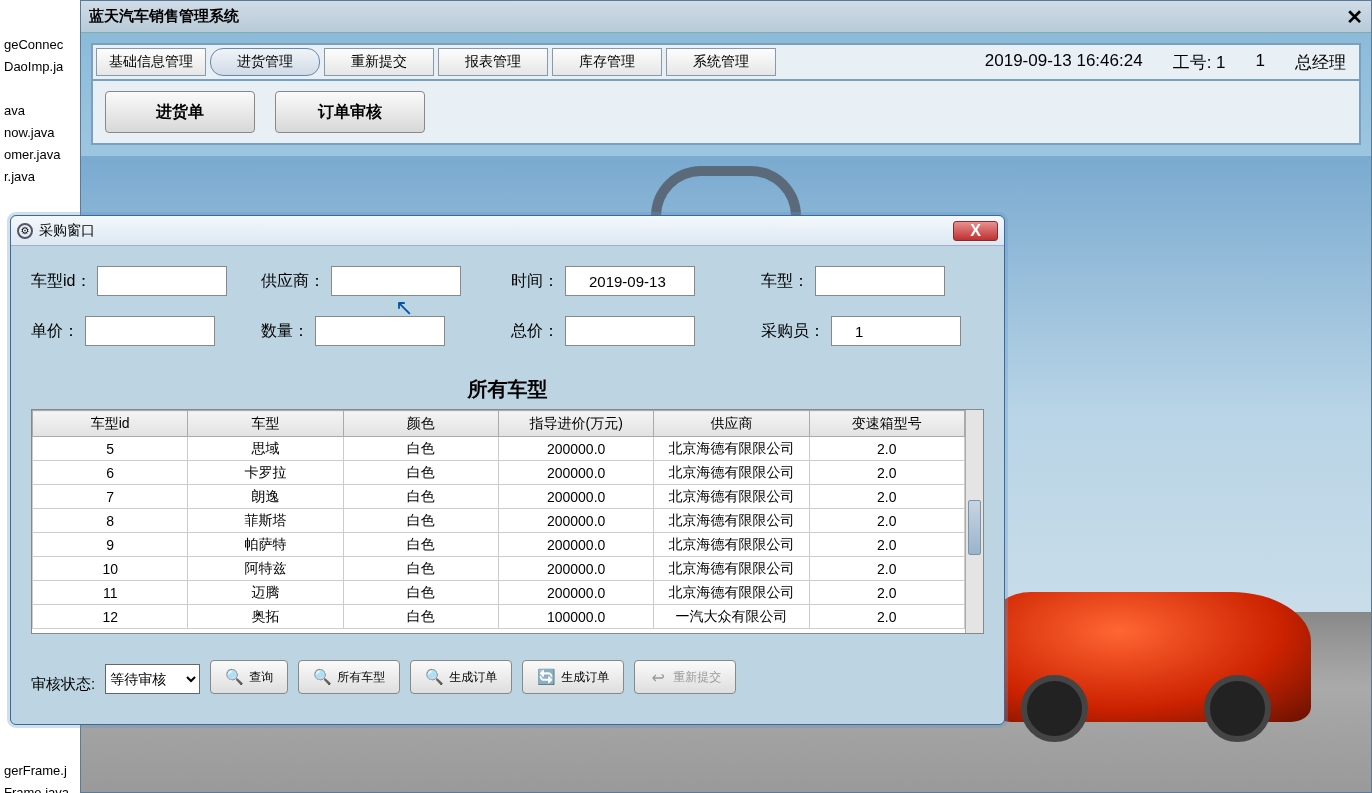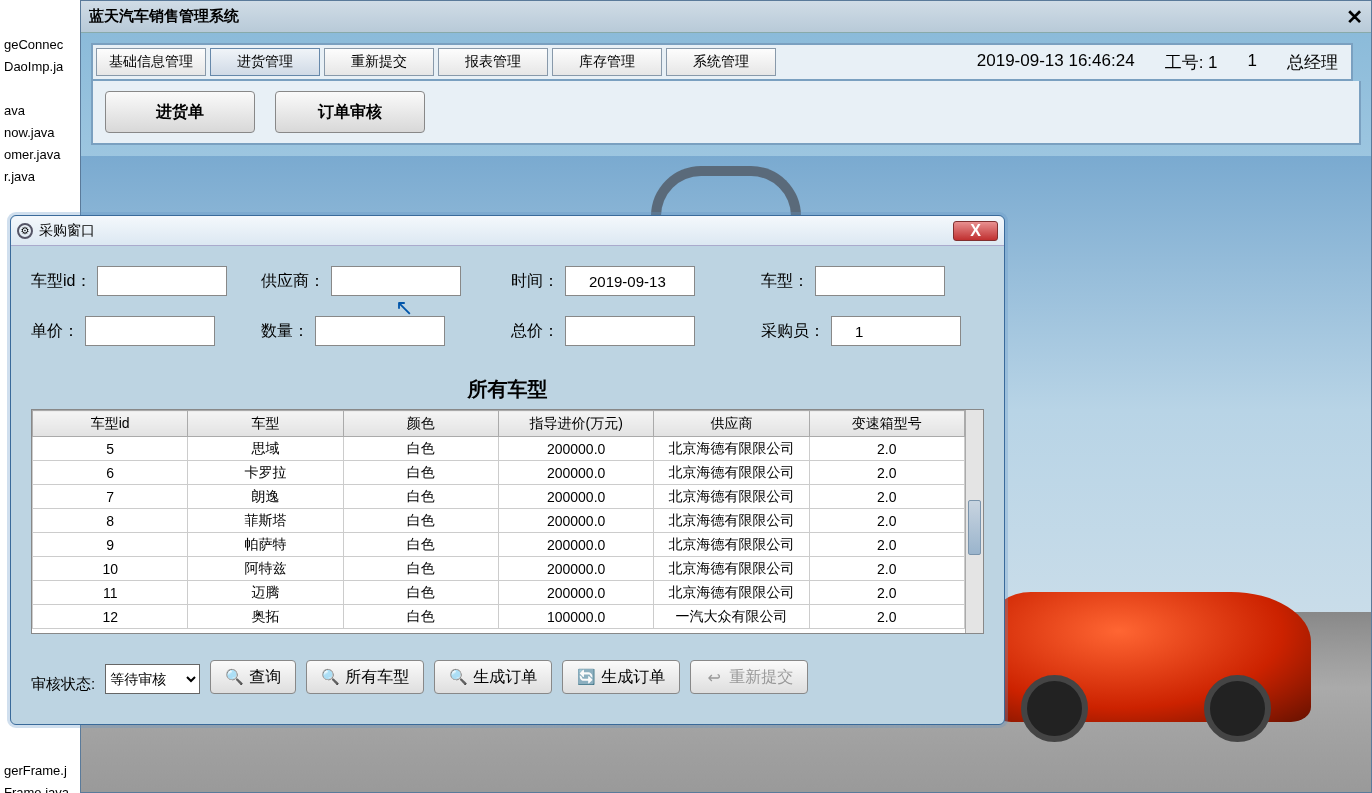--- a/index.html
+++ b/index.html
@@ -4,23 +4,23 @@
 <style>
 * { box-sizing: border-box; margin: 0; padding: 0; font-family: "Microsoft YaHei", SimSun, sans-serif; }
 body { width: 1372px; height: 793px; background: #fff; position: relative; overflow: hidden; }
 
 .bg-files { position: absolute; left: 0; top: 30px; width: 80px; padding: 4px; font-size: 13px; line-height: 22px; color: #000; }
 
 .main-window { position: absolute; left: 80px; top: 0; right: 0; bottom: 0; background: linear-gradient(to bottom, #87b8d8 0%, #a8cde4 30%, #e0ecf4 100%); border: 1px solid #5a7a9a; }
 .main-titlebar { height: 32px; background: linear-gradient(#d0dce6, #b8cad8); display: flex; align-items: center; padding: 0 8px; font-weight: bold; font-size: 15px; color: #000; border-bottom: 1px solid #8aa; }
 .main-titlebar .close-x { margin-left: auto; font-size: 20px; font-weight: bold; cursor: pointer; }
 
-.menu-row { margin: 10px 18px 0 10px; border: 2px solid #7aa0c0; background: #e8f0f6; display: flex; align-items: center; padding: 3px; }
+.menu-row { margin: 10px 10px 0 10px; border: 2px solid #7aa0c0; background: #e8f0f6; display: flex; align-items: center; padding: 3px; }
 .menu-btn { width: 110px; height: 28px; border: 1px solid #8899aa; background: linear-gradient(#fdfdfd, #e6e6e6); margin-right: 4px; font-size: 14px; color: #000; cursor: pointer; }
-.menu-btn.active { background: linear-gradient(#f0f4f8, #d0dae6); border-color: #6688aa; }
+.menu-btn.active { background: linear-gradient(#f0f4f8, #d0dae6); border-color: #6688aa; border-radius: 13px; }
 .menu-info { margin-left: auto; display: flex; gap: 30px; font-size: 17px; padding-right: 10px; }
 
 .sub-row { margin: 0 10px 10px 10px; border: 2px solid #7aa0c0; border-top: none; background: #e8f0f6; padding: 10px 12px; display: flex; gap: 20px; }
 .sub-btn { width: 150px; height: 42px; border: 1px solid #888; border-radius: 4px; background: linear-gradient(#fafafa, #d8d8d8); font-size: 16px; font-weight: bold; cursor: pointer; }
 
 .bg-image { position: absolute; left: 0; top: 155px; right: 0; bottom: 0; background: linear-gradient(to bottom, #7aaad0 0%, #b8d4e6 40%, #d8e4ec 100%); overflow: hidden; }
 .road { position: absolute; bottom: 0; left: 0; right: 0; height: 180px; background: linear-gradient(to bottom, #888 0%, #aaa 50%, #999 100%); transform: perspective(400px) rotateX(45deg); transform-origin: top center; }
 .car { position: absolute; right: 60px; bottom: 70px; width: 320px; height: 130px; background: radial-gradient(ellipse at 40% 30%, #ff6633, #cc2200 60%, #661100); border-radius: 40px 80px 20px 20px / 30px 50px 15px 15px; }
 .car::before, .car::after { content: ""; position: absolute; width: 55px; height: 55px; background: #222; border-radius: 50%; bottom: -20px; border: 6px solid #444; }
 .car::before { left: 30px; } .car::after { right: 40px; }
@@ -43,21 +43,21 @@
 .table-scroll { flex: 1; overflow-y: auto; }
 table { width: 100%; border-collapse: collapse; table-layout: fixed; }
 th { background: linear-gradient(#f4f4f4, #e2e2e2); border: 1px solid #aaa; height: 26px; font-size: 14px; font-weight: normal; position: sticky; top: 0; }
 td { border: 1px solid #ccc; height: 24px; font-size: 14px; text-align: center; }
 .vscroll { width: 18px; background: #e4e4e4; border-left: 1px solid #aaa; position: relative; }
 .vscroll .thumb { position: absolute; left: 2px; right: 2px; top: 90px; height: 55px; background: linear-gradient(#c8d4e0, #9ab4cc); border: 1px solid #7a94ac; border-radius: 2px; }
 
 .action-row { display: flex; align-items: flex-end; gap: 10px; padding: 14px 20px; }
 .action-row label { font-size: 15px; }
 .action-row select { height: 30px; width: 95px; border: 1px solid #666; font-size: 14px; background: #fff; margin-top: 16px; }
-.act-btn { height: 34px; padding: 11px 14px; border: 1px solid #888; border-radius: 4px; background: linear-gradient(#fafafa, #dedede); font-size: 16px; display: inline-flex; align-items: center; gap: 6px; cursor: pointer; }
+.act-btn { height: 34px; padding: 11px 14px; border: 1px solid #888; border-radius: 4px; background: linear-gradient(#fafafa, #dedede); font-size: 12px; display: inline-flex; align-items: center; gap: 6px; cursor: pointer; }
 .act-btn.disabled { color: #999; }
 .ico { width: 18px; height: 18px; display: inline-block; }
 .ico-search::before { content: "🔍"; font-size: 15px; }
 .ico-refresh::before { content: "🔄"; font-size: 15px; }
 .ico-back::before { content: "↩"; font-size: 16px; color: #999; }
 
 .cursor { position: absolute; left: 395px; top: 295px; font-size: 22px; pointer-events: none; z-index: 100; color: #0055aa; }
 </style>
 </head>
 <body>

